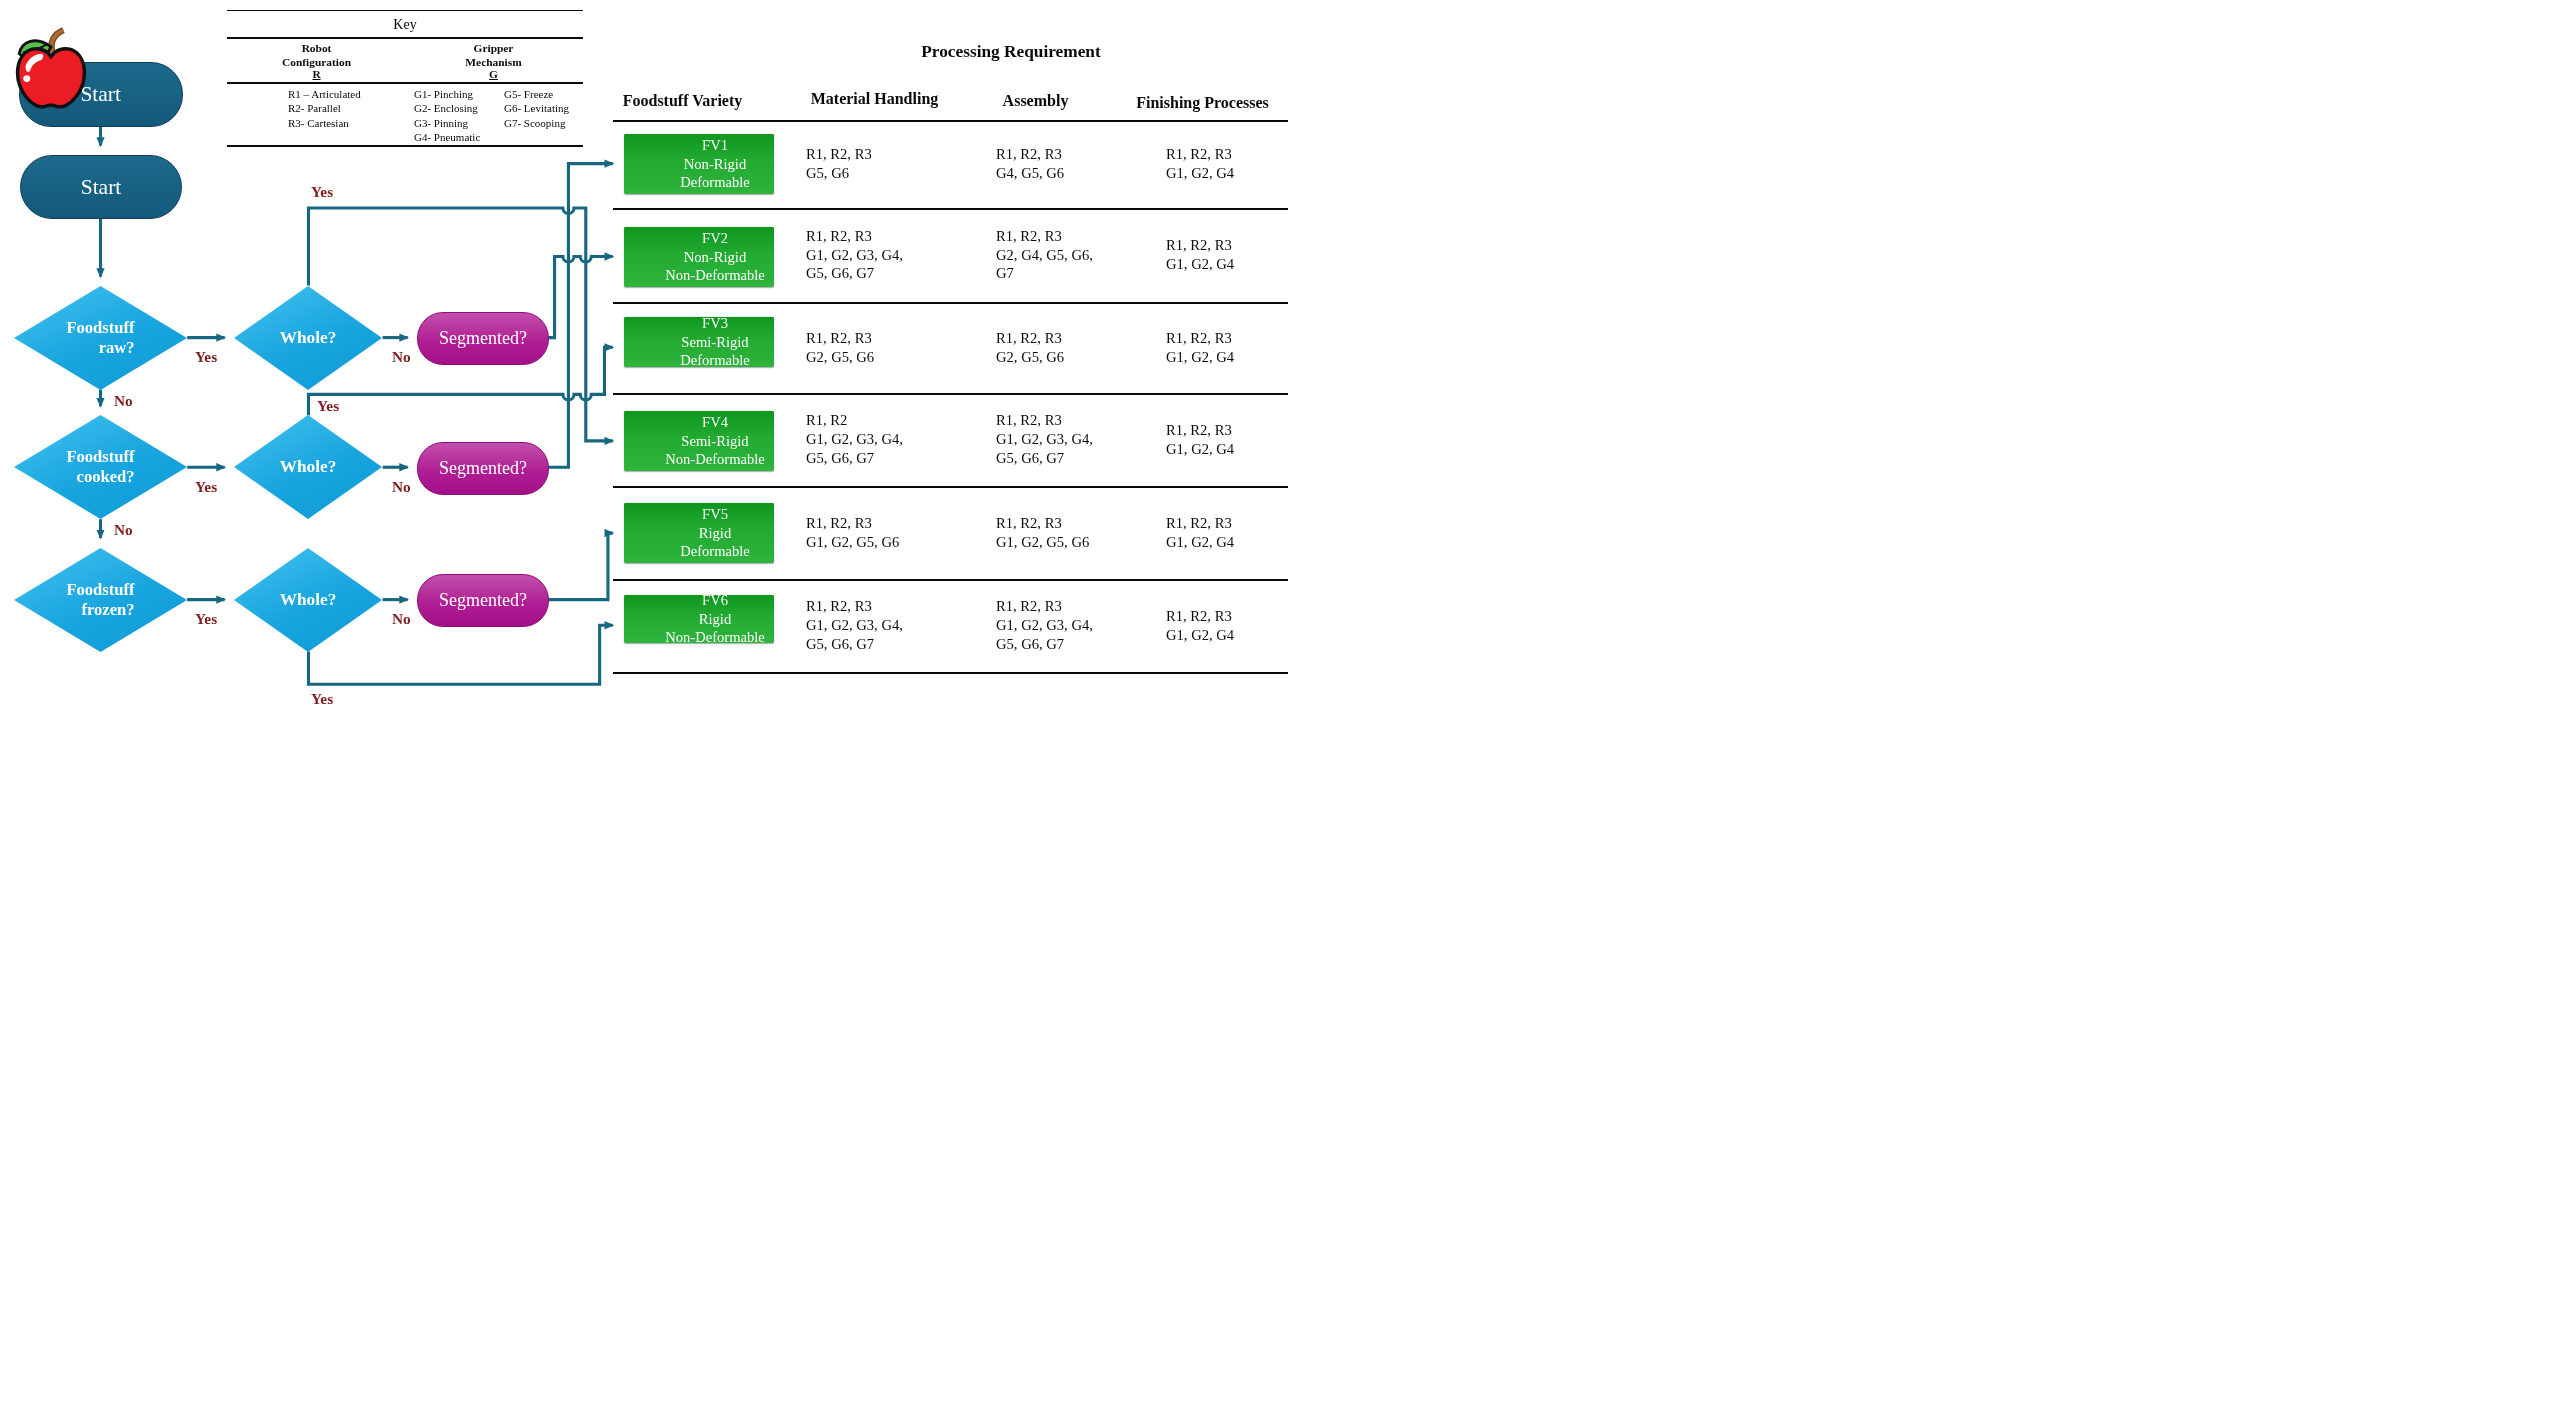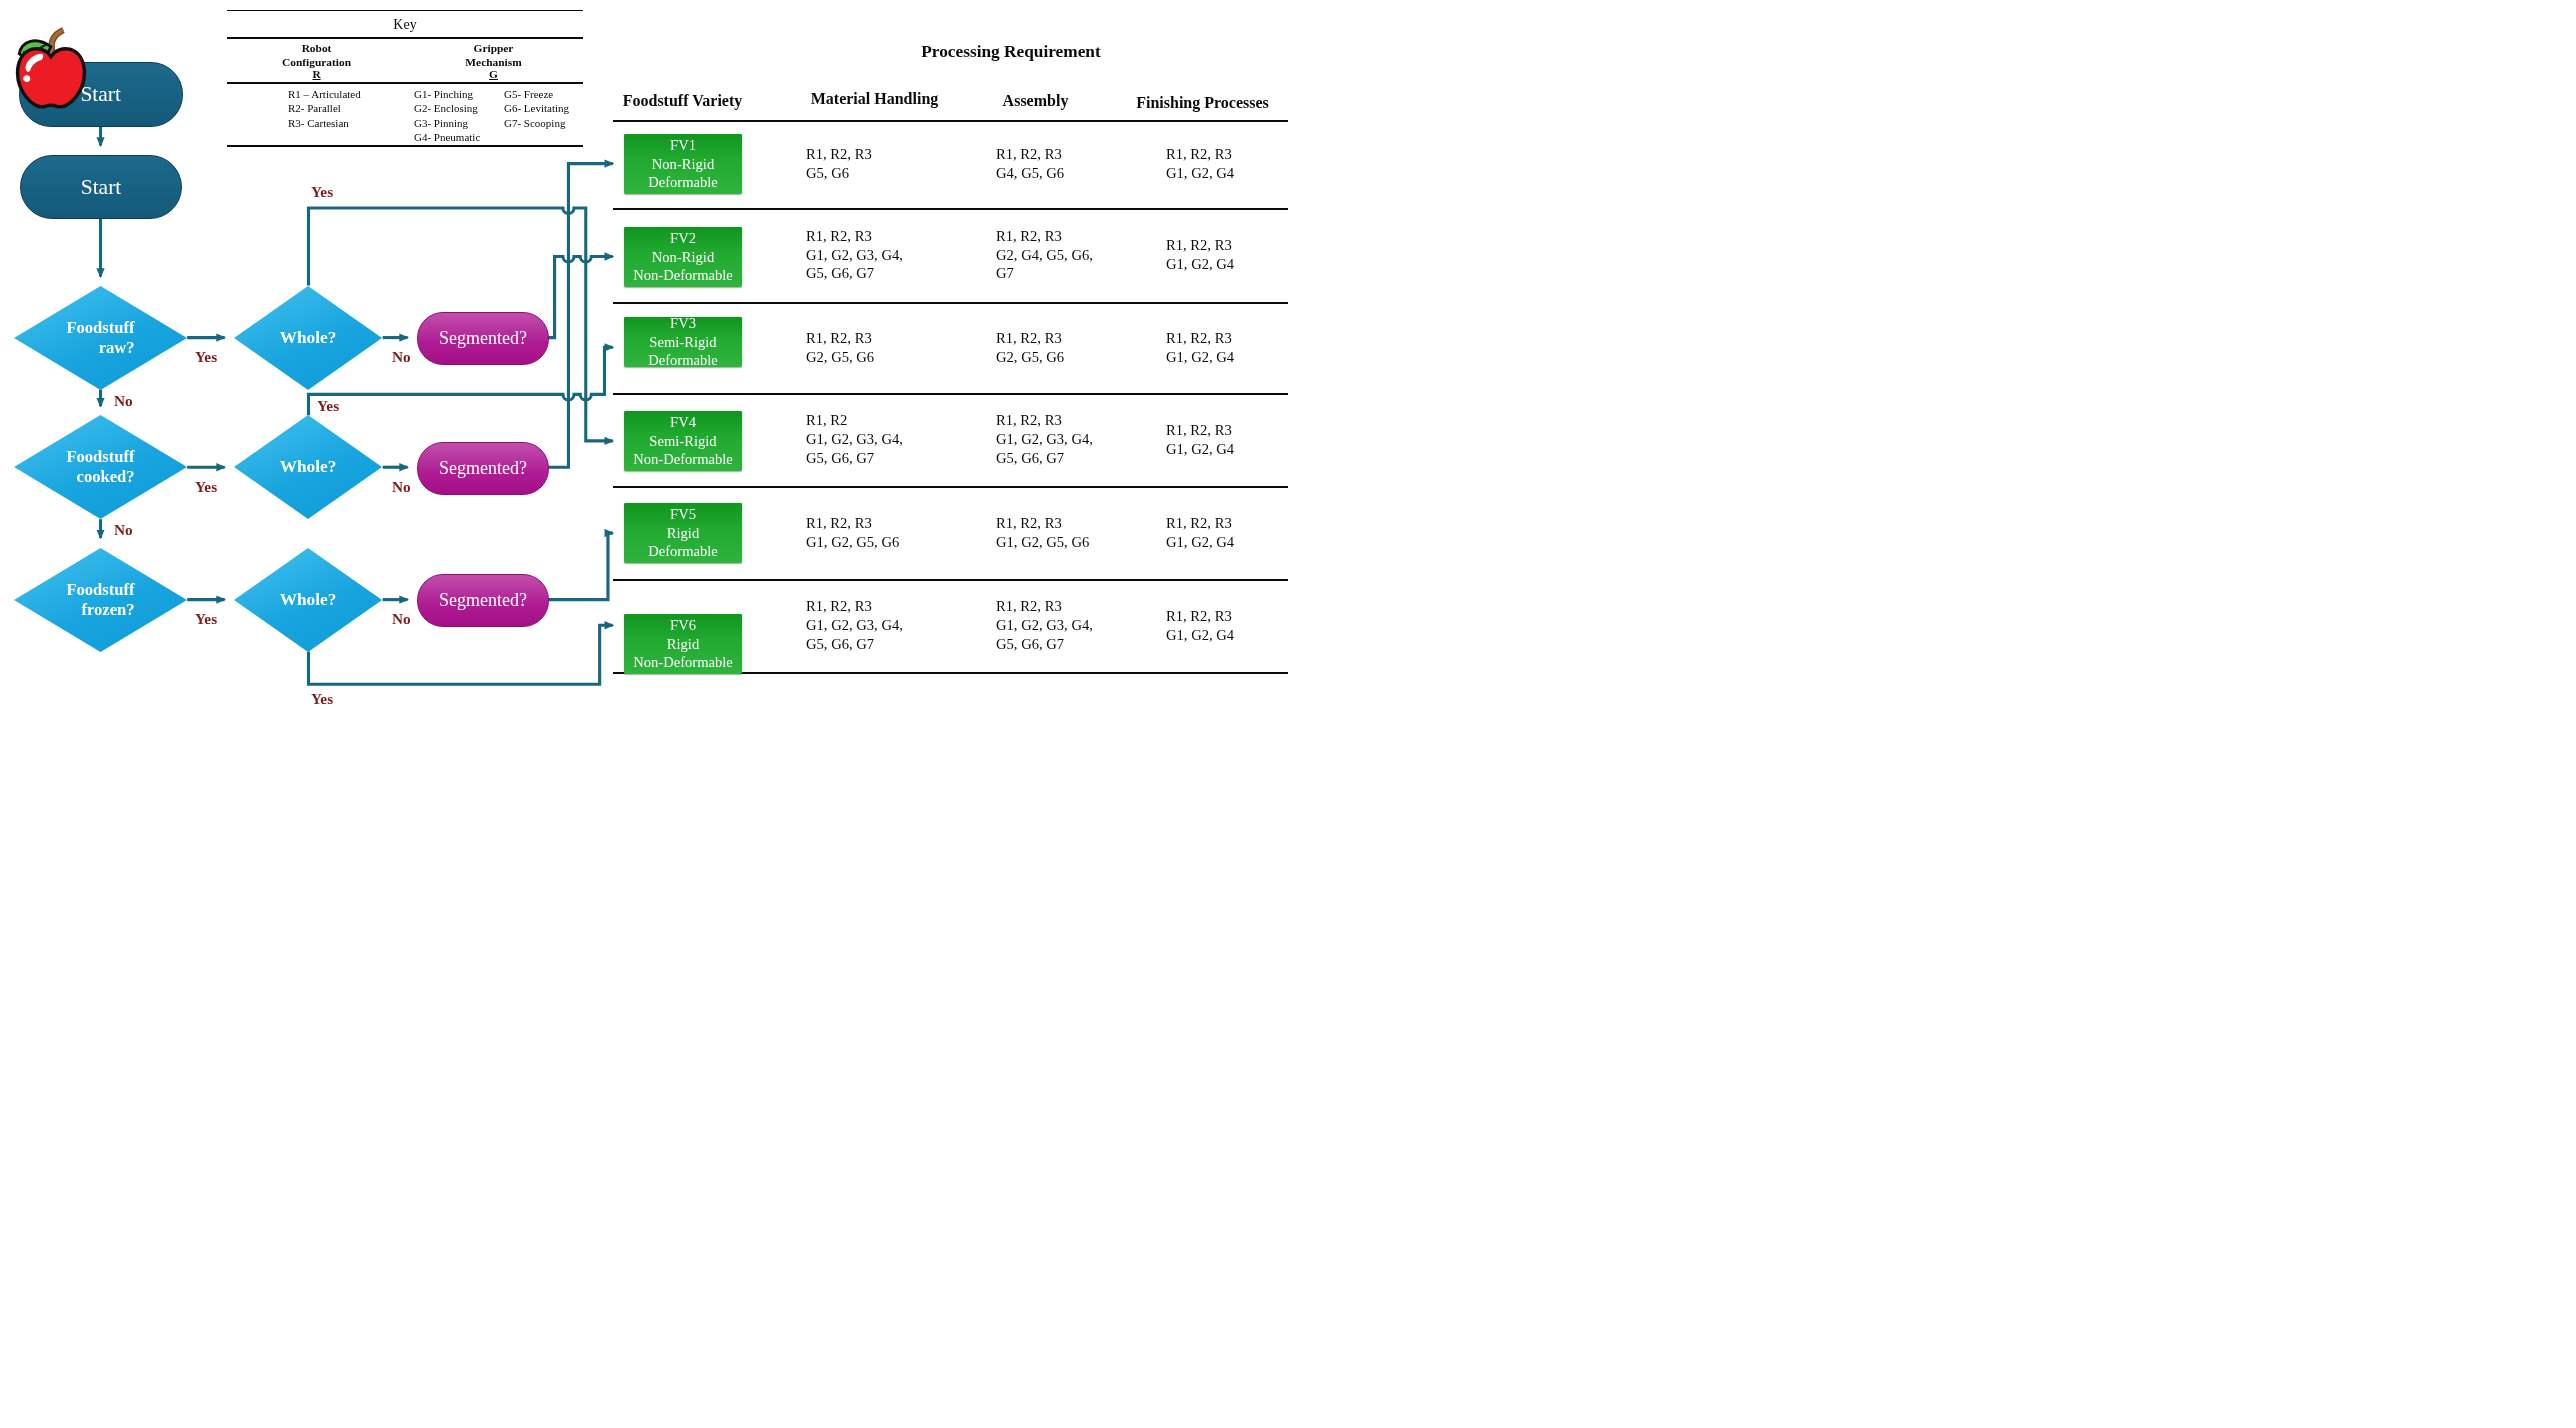--- a/index.html
+++ b/index.html
@@ -13,21 +13,21 @@
              font-size:21.5px;}
   .diamond{clip-path:polygon(50% 0,100% 50%,50% 100%,0 50%);
            background:linear-gradient(155deg,#44c3f0 0%,#18a4de 55%,#0e9bd6 100%);
            color:#ffffff;display:flex;align-items:center;justify-content:center;text-align:right;
            font-size:16.6px;line-height:1.18;font-weight:bold;}
   .pill-magenta{background:linear-gradient(180deg,#c24fac 0%,#ae1b92 60%,#a30f87 100%);
                 border:1.4px solid #8e0e76;border-radius:26px;color:#ffffff;display:flex;
                 align-items:center;justify-content:center;font-size:18px;}
   .fvbox{background:linear-gradient(180deg,#10961f 0%,#22aa31 45%,#2fb43e 100%);
          color:#ffffff;display:flex;align-items:center;justify-content:center;text-align:center;
-         font-size:14.6px;line-height:1.3;border-radius:1.4px;box-shadow:0 0.7px 1.4px rgba(0,0,0,.35);}
+         font-size:14.6px;line-height:1.3;border-radius:1.4px;box-shadow:0 0.7px 1.4px rgba(0,0,0,.35);padding-left:32px;}
   .edge-label{font-size:15.3px;font-weight:bold;color:#7f1d1d;}
   
   .kline{background:#0b0b0b;height:1.7px;left:227px;width:356px;}
   .ktext{color:#0b0b0b;text-align:center;}
   
   .sep{background:#0b0b0b;height:2.1px;left:613px;width:675px;}
   .hdr{font-weight:bold;color:#0b0b0b;text-align:center;font-size:16px;}
   .cell{color:#0b0b0b;font-size:14.6px;line-height:1.3;display:flex;align-items:center;}
 </style>
 </head>
@@ -185,21 +185,21 @@
 <div class="abs fvbox pre" style="left:624px;top:503px;width:118px;height:60px;">FV5
 Rigid
 Deformable</div>
 <div class="abs cell pre" style="left:806px;top:486px;width:166px;height:93px;">R1, R2, R3
 G1, G2, G5, G6</div>
 <div class="abs cell pre" style="left:996px;top:486px;width:166px;height:93px;">R1, R2, R3
 G1, G2, G5, G6</div>
 <div class="abs cell pre" style="left:1166px;top:486px;width:122px;height:93px;">R1, R2, R3
 G1, G2, G4</div>
 
-<div class="abs fvbox pre" style="left:624px;top:614px;width:118px;height:60px;">FV6
+<div class="abs fvbox pre" style="left:624px;top:595px;width:118px;height:48px;">FV6
 Rigid
 Non-Deformable</div>
 <div class="abs cell pre" style="left:806px;top:579px;width:166px;height:93px;">R1, R2, R3
 G1, G2, G3, G4,
 G5, G6, G7</div>
 <div class="abs cell pre" style="left:996px;top:579px;width:166px;height:93px;">R1, R2, R3
 G1, G2, G3, G4,
 G5, G6, G7</div>
 <div class="abs cell pre" style="left:1166px;top:579px;width:122px;height:93px;">R1, R2, R3
 G1, G2, G4</div>

